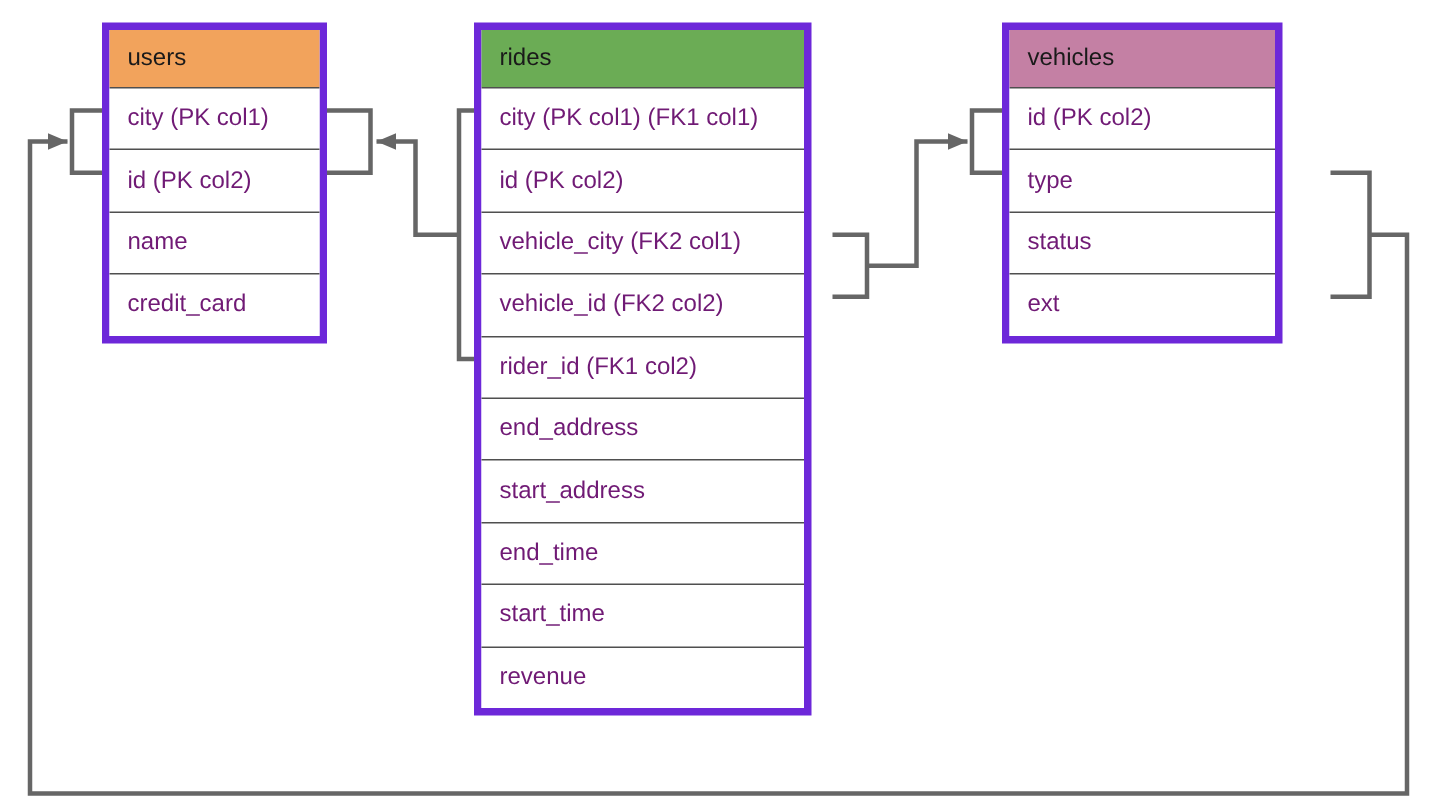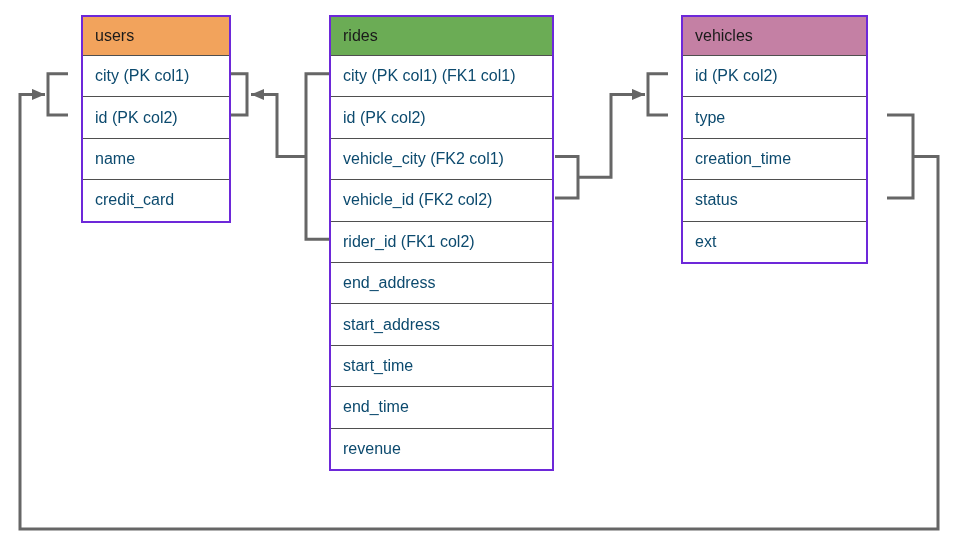--- a/index.html
+++ b/index.html
@@ -19,40 +19,39 @@
   svg.lines {
     position: absolute;
     left: 0;
     top: 0;
     z-index: 1;
   }
   .table {
     position: absolute;
     z-index: 2;
     background: #ffffff;
-    border: 2px solid #6d28d9;
+    border: 5px solid #6d28d9;
     box-sizing: border-box;
-    margin-left: 13px;
   }
   .table-header {
     height: 38px;
     display: flex;
     align-items: center;
     padding-left: 12px;
     font-size: 16px;
     color: #1a1a1a;
     box-sizing: border-box;
   }
   .table-row {
     height: 41.4px;
     display: flex;
     align-items: center;
     padding-left: 12px;
     font-size: 16px;
-    color: #0c4a6e;
+    color: #701a75;
     border-top: 1px solid #4f4f4f;
     box-sizing: border-box;
     background: #ffffff;
     white-space: nowrap;
     overflow: hidden;
   }
   #tbl-users    { left: 68px;  top: 15px; width: 150px; }
   #tbl-rides    { left: 316px; top: 15px; width: 225px; }
   #tbl-vehicles { left: 668px; top: 15px; width: 187px; }
 </style>
@@ -115,39 +114,38 @@
         <div class="table-row">vehicle_city (FK2 col1)</div>
 
         <div class="table-row">vehicle_id (FK2 col2)</div>
 
         <div class="table-row">rider_id (FK1 col2)</div>
 
         <div class="table-row">end_address</div>
 
         <div class="table-row">start_address</div>
 
+        <div class="table-row">end_time</div>
+
         <div class="table-row">start_time</div>
-
-        <div class="table-row">end_time</div>
 
         <div class="table-row">revenue</div>
       </div>
   </div>
 
   <div class="table" id="tbl-vehicles">
     <div class="table-header" style="background: rgb(196, 128, 164);">vehicles</div>
     <div class="table-rows">
 
 
         <div class="table-row">id (PK col2)</div>
 
         <div class="table-row">type</div>
 
 
-        <div class="table-row">creation_time</div>
 
         <div class="table-row">status</div>
 
         <div class="table-row">ext</div>
       </div>
   </div>
 
 </div>
 
 </body></html>

